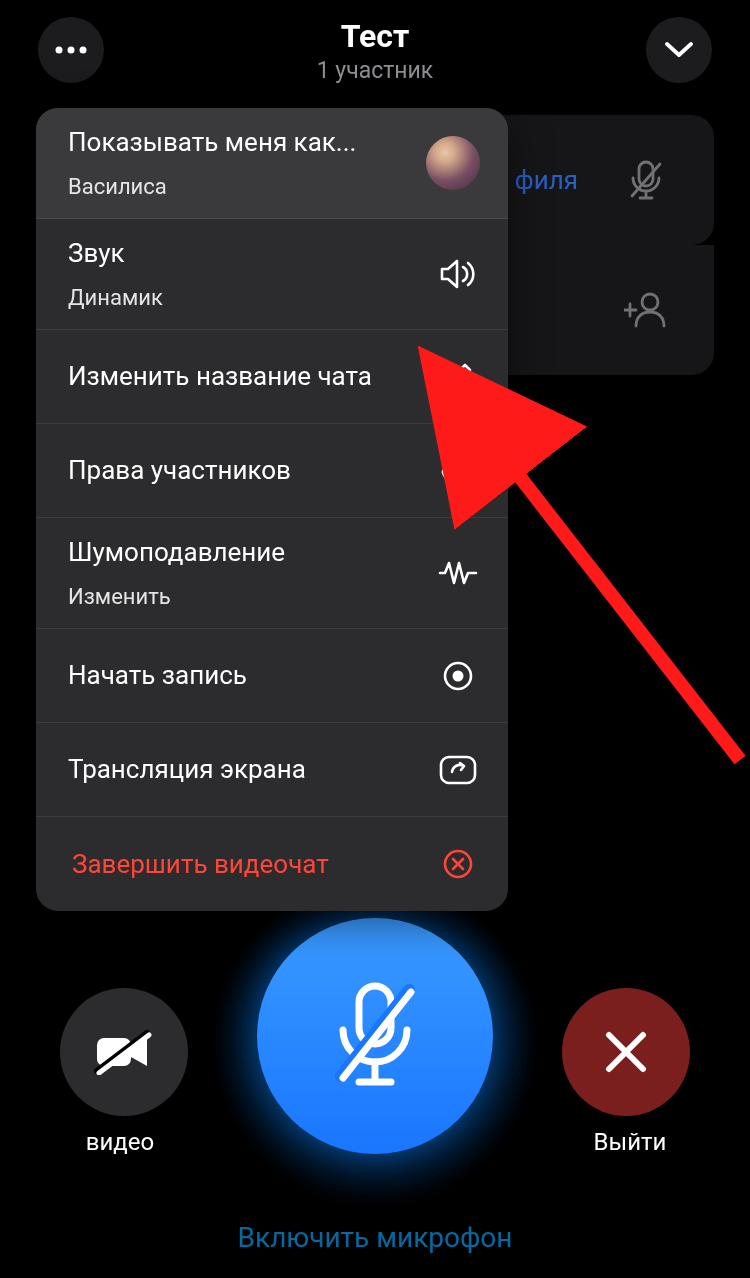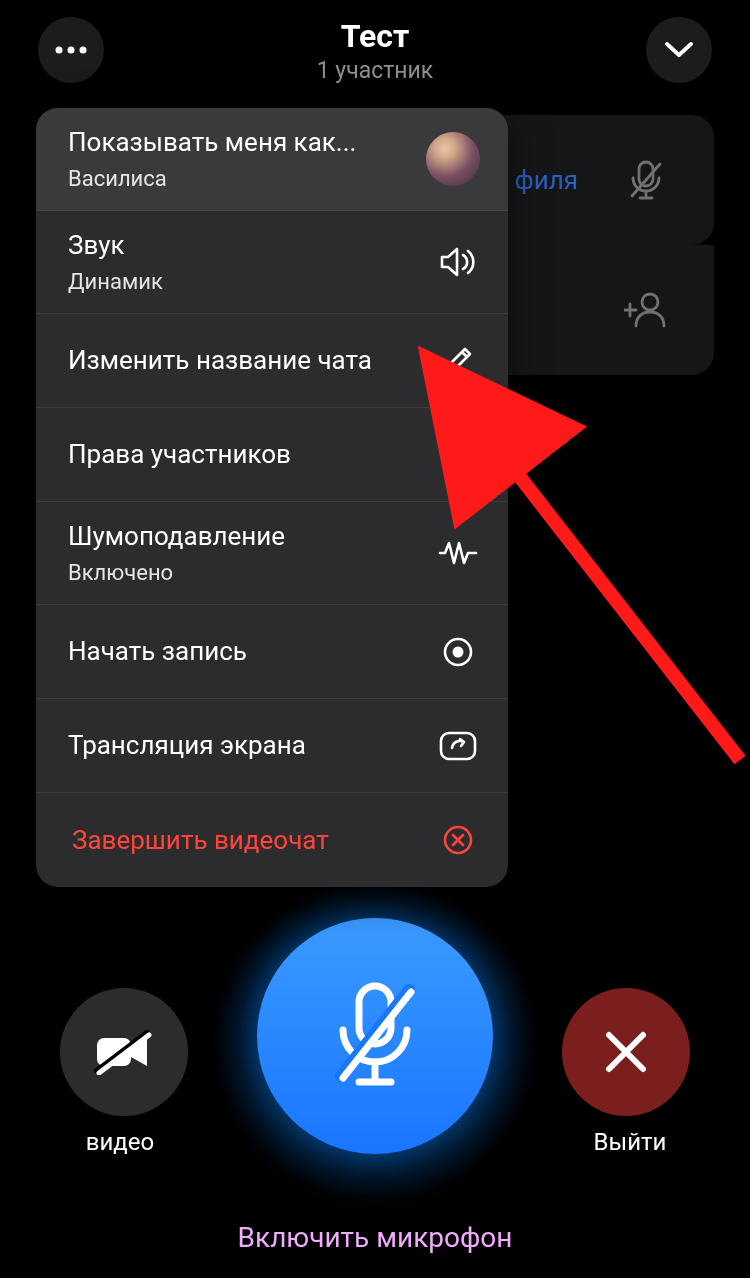--- a/index.html
+++ b/index.html
@@ -20,41 +20,41 @@
   .bg-row1 { top:115px; height:130px; }
   .bg-row2 { top:245px; height:130px; }
   .bg-icon-cell { position:absolute; right:0; top:0; bottom:0; width:136px; display:flex; align-items:center; justify-content:center; color:#8e8e93;}
   .bg-link-text{ position:absolute; right:136px; top:0; bottom:0; width:80px; display:flex; align-items:center; justify-content:flex-end; color:#3478F6; font-size:26px;}
 
   
   .popup { position: absolute; top: 108px; left: 36px; width: 472px; background: #2c2c2e; border-radius: 22px; overflow: hidden; z-index: 10; box-shadow: 0 10px 40px rgba(0,0,0,0.5);}
   .popup-item { display: flex; align-items: center; justify-content: space-between; padding: 18px 28px 18px 32px; border-bottom: 1px solid rgba(255,255,255,0.08); min-height:94px;}
   .popup-item.first { background:#3a3a3c;  }
   .popup-item:last-child { border-bottom:none;padding-left:36px;}
-  .popup-label-wrap { display:flex; flex-direction:column; gap:6px; }
+  .popup-label-wrap { display:flex; flex-direction:column; gap:14px; }
   .popup-label { font-size: 26px; font-weight: 400; color:#fff; line-height:1.25;}
   .popup-sublabel { font-size: 22px; color:#e5e5e5; line-height:1.25;}
   .popup-label.danger { color:#ff453a; }
   .popup-icon { width:44px; display:flex; align-items:center; justify-content:center; color:#fff;}
 
   .avatar { width:54px; height:54px; border-radius:50%; background: radial-gradient(circle at 35% 30%, #e9c6a8 0%, #d1a688 20%, #7a4f63 55%, #3a2a3a 100%); flex-shrink:0;}
 
   
   .arrow { position:absolute; z-index:20; pointer-events:none; }
 
   
   .controls { position:absolute; bottom:0; left:0; right:0; height:450px; }
   .glow { position:absolute; left:50%; top:50px; width:330px; height:330px; transform:translateX(-50%); border-radius:50%; background: radial-gradient(circle, rgba(10,132,255,0.55) 0%, rgba(10,132,255,0.25) 45%, rgba(10,132,255,0) 70%); filter:blur(4px);}
   .mic-btn { position:absolute; left:50%; top:90px; transform:translateX(-50%); width:236px; height:236px; border-radius:50%; background:linear-gradient(180deg, #3a9bff 0%, #1976ff 100%); display:flex; align-items:center; justify-content:center; box-shadow: 0 0 40px rgba(10,132,255,0.5);}
   .side-btn { position:absolute; top:160px; width:128px; height:128px; border-radius:50%; display:flex; align-items:center; justify-content:center; flex-direction:column;}
   .side-btn.left { left:60px; background:#2c2c2e;}
   .side-btn.right { right:60px; background:#7a1e1e;}
   .side-label { position:absolute; top:300px; width:180px; text-align:center; font-size:24px; color:#fff;}
   .side-label.left{ left:30px;} .side-label.right{ right:30px;}
-  .bottom-hint { position:absolute; bottom:24px; left:0; right:0; text-align:center; font-size:28px; color:#f0abfc;}
+  .bottom-hint { position:absolute; bottom:24px; left:0; right:0; text-align:center; font-size:28px; color:#0369a1;}
 
   svg { display:block; }
 </style>
 </head>
 <body>
 
 <div class="header">
   <div class="icon-btn-circle">
     <svg width="34" height="8" viewBox="0 0 34 8">
         <circle cx="5" cy="4" r="3.5" fill="#fff"></circle>
@@ -130,21 +130,21 @@
     <div class="popup-icon">
       <svg width="34" height="36" viewBox="0 0 34 36">
           <path d="M8 20 v-9 a3 3 0 0 1 6 0 v-4 a3 3 0 0 1 6 0 v3 a3 3 0 0 1 6 0 v12 a10 10 0 0 1 -10 10 h-2 a10 10 0 0 1 -9 -6 l-3 -6 a3 3 0 0 1 5 -3 z" stroke="#fff" stroke-width="2.4" fill="none" stroke-linejoin="round"></path>
         </svg>
     </div>
   </div>
 
   <div class="popup-item">
     <div class="popup-label-wrap">
       <div class="popup-label">Шумоподавление</div>
-      <div class="popup-sublabel">Включено</div>
+      <div class="popup-sublabel">Изменить</div>
     </div>
     <div class="popup-icon">
       <svg width="40" height="26" viewBox="0 0 40 26">
           <path d="M2 13 l5 0 l4 -10 l5 20 l5 -20 l5 20 l4 -10 l8 0" stroke="#fff" stroke-width="2.6" fill="none" stroke-linejoin="round" stroke-linecap="round"></path>
         </svg>
     </div>
   </div>
 
   <div class="popup-item">
     <div class="popup-label">Начать запись</div>

